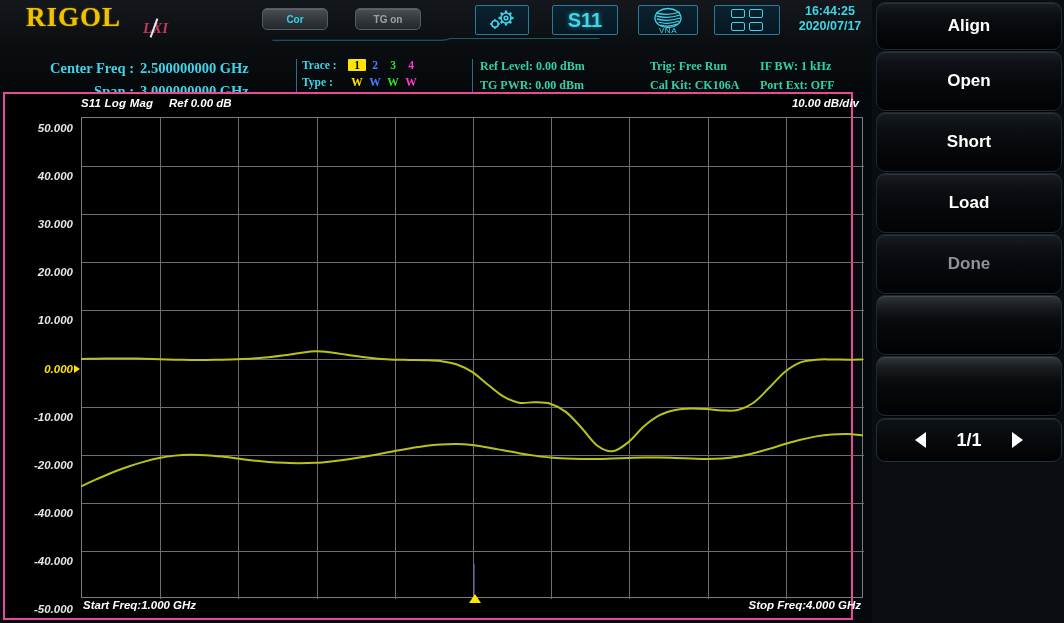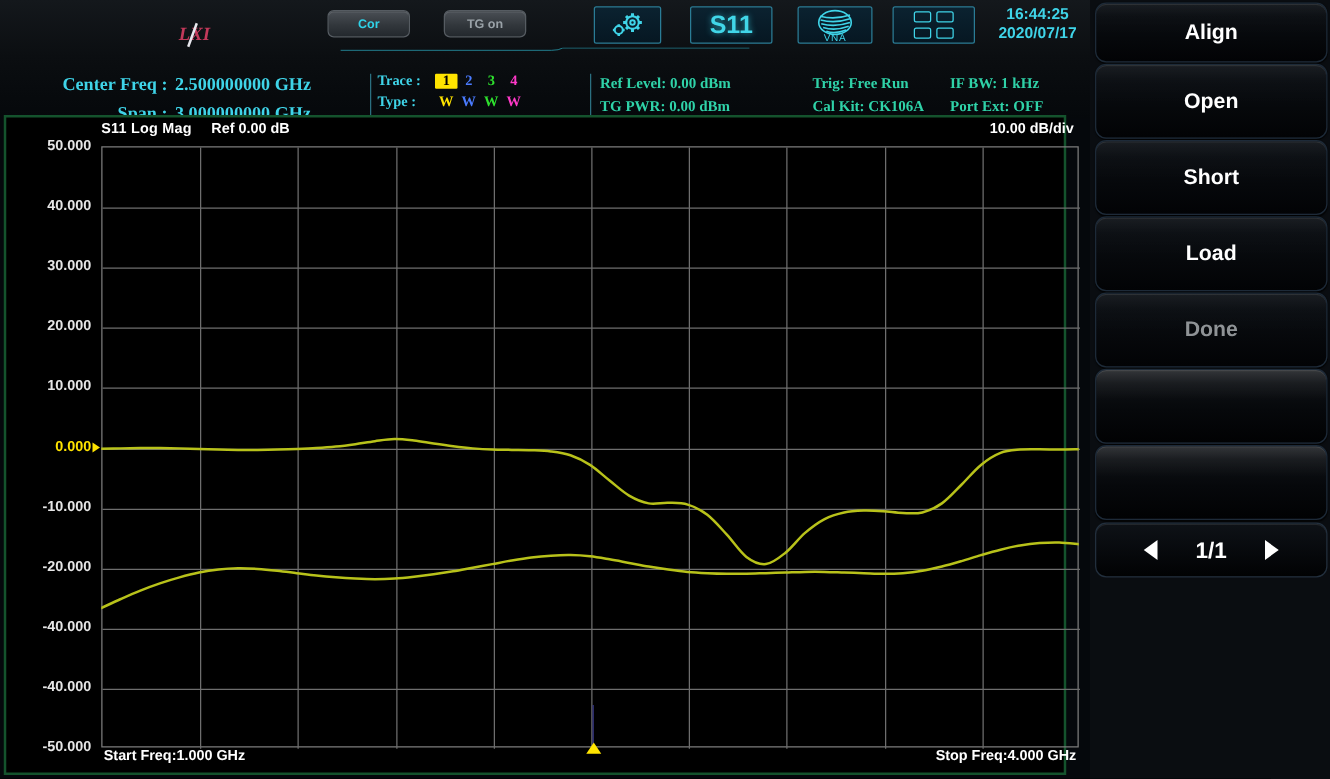--- a/index.html
+++ b/index.html
@@ -111,39 +111,39 @@
   .mdim { color:#3a4246; }
 
   .infoblk { position:absolute; left:480px; top:2px; width:392px;
     font-size:12px; font-weight:bold; color:#2fd2a8; line-height:19px; }
   .infocol { position:absolute; }
   #info-c1 { left:0px; }  #info-c2 { left:170px; } #info-c3 { left:280px; }
 
   
   .plotpanel {
     position:absolute; left:3px; top:92px; width:850px; height:528px;
-    border:2px solid #14532d; background:#000;
+    border:2px solid #ec4899; background:#000;font-style:italic;
   }
   .plothdr {
     position:absolute; left:0; top:0; width:862px; height:22px;
     color:#fff; font-size:11.5px; font-weight:bold;
   }
   #plot-title { position:absolute; left:76px; top:3px; letter-spacing:.2px; }
   #plot-ref   { position:absolute; left:164px; top:3px; }
   #plot-scale { position:absolute; right:8px; top:3px; }
 
   .grid {
     position:absolute; left:76px; top:23px; width:782px; height:481px;
     border:1px solid #7c7c7c;
   }
   .gl-v, .gl-h { position:absolute; background:#6e6e6e; }
   .gl-v { width:1px; top:0; height:481px; }
   .gl-h { height:1px; left:0; width:782px; }
 
-  .ylabels { position:absolute; left:0; top:23px; width:74px; height:481px; }
+  .ylabels { position:absolute; left:0; top:34px; width:74px; height:481px; }
   .ylab {
     position:absolute; right:6px; transform:translateY(-50%);
     font-size:11.5px; font-weight:bold; color:#e6e6e6; white-space:nowrap;
   }
   .ylab.ref { color:#ffe400; }
   .refmark {
     position:absolute; right:-1px; transform:translateY(-50%);
     width:0;height:0; border-left:6px solid #ffe400;
     border-top:4px solid transparent; border-bottom:4px solid transparent;
   }
@@ -205,20 +205,21 @@
   .pg-text { color:#fff; font-size:18px; font-weight:bold; }
 </style>
 </head>
 <body>
 
 <div id="app">
 
   <div class="header">
 
     <div class="hdr-top">
+      <div class="brand">RIGOL</div>
       <div class="lxi">
         <span>LXI</span>
         <span class="slash"></span>
       </div>
 
       <div class="pill" id="pill-cor">Cor</div>
       <div class="pill" id="pill-tg">TG on</div>
 
       <div class="icobox" id="icon-setup">
         <span class="gear">

